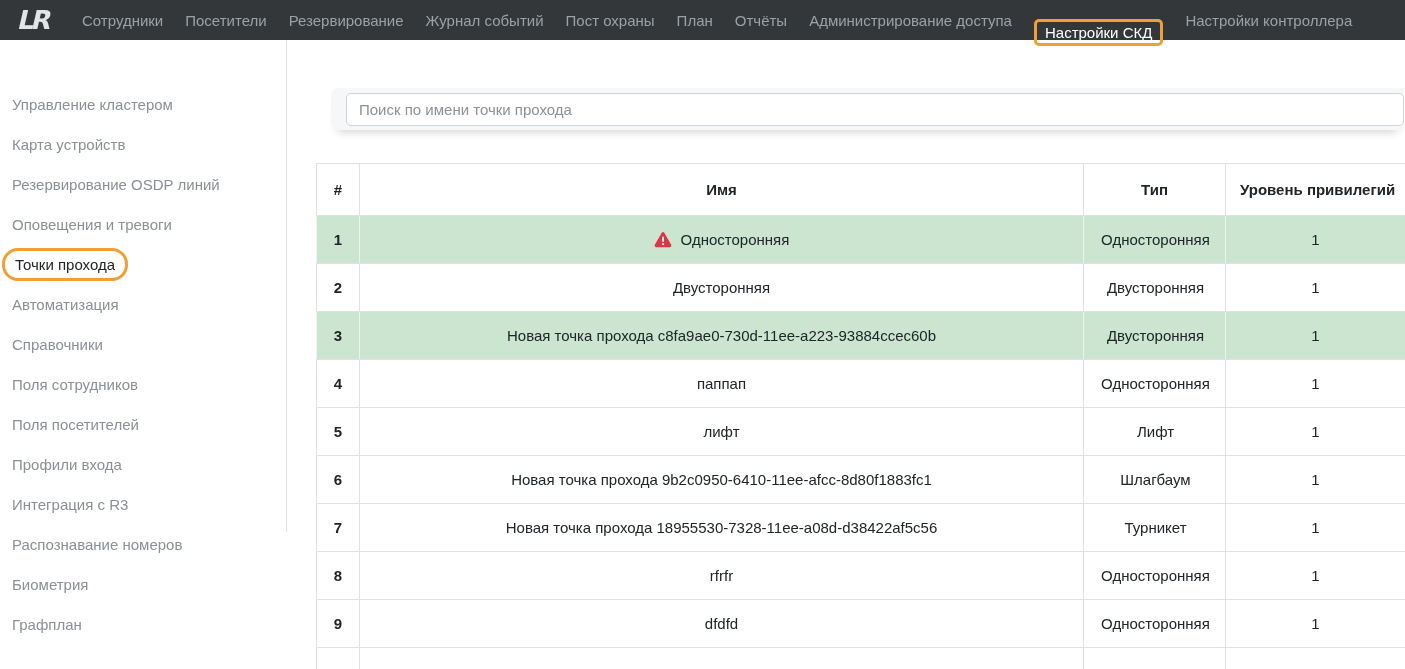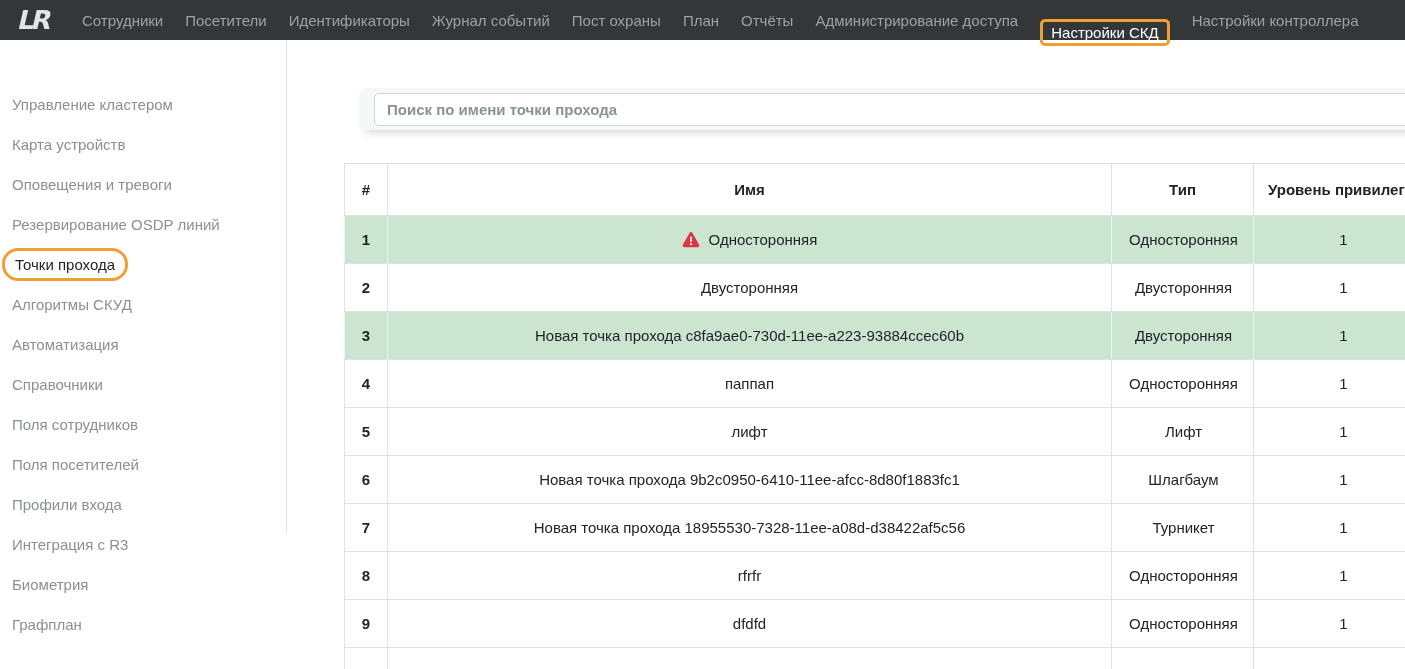--- a/index.html
+++ b/index.html
@@ -25,21 +25,21 @@
   .logo{display:flex;align-items:center;margin-right:-4px;cursor:pointer;}
   .nav-item{
     color:#9aa1a7;cursor:pointer;padding:3px 0;
   }
   .nav-item.active{
     color:#ffffff;border:3px solid var(--accent-orange);border-radius:5px;
     padding:2px 8px;
     margin-top:24px;
   }
   
-  .content{display:flex;height:492px;gap:28px;}
+  .content{display:flex;height:492px;}
   .sidebar{
     width:287px;flex:0 0 287px;border-right:1px solid var(--border-gray);
     padding-top:44px;background:#fff;
   }
   .side-item{
     padding:9px 12px;height:40px;color:#8a9096;cursor:pointer;
     display:flex;align-items:center;
   }
   .side-item .pill{display:inline-block;}
   .side-item.active{color:#212529;}
@@ -51,21 +51,21 @@
   
   .search-panel{
     margin:48px 0 0 44px;height:42px;width:1073px;
     background:#f6f7f8;border-radius:8px 0 0 8px;
     box-shadow:0 9px 10px -7px rgba(0,0,0,.18);
     display:flex;align-items:center;padding-left:15px;
   }
   .search-input{
     flex:1;height:33px;border:1px solid #ced4da;border-radius:5px;
     padding:0 12px;font-size:15px;color:#495057;outline:none;
-    font-family:"Liberation Sans","DejaVu Sans",sans-serif;background:#fff;font-weight:bold;
+    font-family:"Liberation Sans","DejaVu Sans",sans-serif;background:#fff;
   }
   .search-input::placeholder{color:#8a9298;}
   
   table.grid{
     margin:33px 0 0 29px;border-collapse:collapse;table-layout:fixed;
     width:1089px;font-size:15px;
   }
   .grid col.c1{width:43px;}
   .grid col.c2{width:724px;}
   .grid col.c3{width:142px;}
@@ -92,21 +92,21 @@
   <span class="logo">
     <svg width="46" height="30" viewBox="0 0 46 30" aria-hidden="true">
       <g transform="skewX(-13) translate(8,0)">
         <text x="0" y="24" font-family="DejaVu Sans, sans-serif" font-weight="bold" font-size="26" letter-spacing="-3" fill="#e2e5e8">LR</text>
       </g>
     </svg>
   </span>
   <nav id="nav-items" style="display:flex;gap:22px;align-items:center;">
       <span class="nav-item"><span class="lbl">Сотрудники</span></span>
       <span class="nav-item"><span class="lbl">Посетители</span></span>
-      <span class="nav-item"><span class="lbl">Идентификаторы</span></span>
+      <span class="nav-item"><span class="lbl">Резервирование</span></span>
       <span class="nav-item"><span class="lbl">Журнал событий</span></span>
       <span class="nav-item"><span class="lbl">Пост охраны</span></span>
       <span class="nav-item"><span class="lbl">План</span></span>
       <span class="nav-item"><span class="lbl">Отчёты</span></span>
       <span class="nav-item"><span class="lbl">Администрирование доступа</span></span>
       <span class="nav-item active"><span class="lbl">Настройки СКД</span></span>
       <span class="nav-item"><span class="lbl">Настройки контроллера</span></span>
     </nav>
 </header>
 
@@ -118,40 +118,35 @@
         <span class="lbl">Управление кластером</span>
       </span>
     </div>
       <div class="side-item">
       <span class="pill">
         <span class="lbl">Карта устройств</span>
       </span>
     </div>
       <div class="side-item">
       <span class="pill">
+        <span class="lbl">Резервирование OSDP линий</span>
+      </span>
+    </div>
+      <div class="side-item">
+      <span class="pill">
         <span class="lbl">Оповещения и тревоги</span>
       </span>
     </div>
-      <div class="side-item">
-      <span class="pill">
-        <span class="lbl">Резервирование OSDP линий</span>
-      </span>
-    </div>
       <div class="side-item active">
       <span class="pill">
         <span class="lbl">Точки прохода</span>
       </span>
     </div>
       <div class="side-item">
       <span class="pill">
-        <span class="lbl">Алгоритмы СКУД</span>
-      </span>
-    </div>
-      <div class="side-item">
-      <span class="pill">
         <span class="lbl">Автоматизация</span>
       </span>
     </div>
       <div class="side-item">
       <span class="pill">
         <span class="lbl">Справочники</span>
       </span>
     </div>
       <div class="side-item">
       <span class="pill">
@@ -164,20 +159,25 @@
       </span>
     </div>
       <div class="side-item">
       <span class="pill">
         <span class="lbl">Профили входа</span>
       </span>
     </div>
       <div class="side-item">
       <span class="pill">
         <span class="lbl">Интеграция с R3</span>
+      </span>
+    </div>
+      <div class="side-item">
+      <span class="pill">
+        <span class="lbl">Распознавание номеров</span>
       </span>
     </div>
       <div class="side-item">
       <span class="pill">
         <span class="lbl">Биометрия</span>
       </span>
     </div>
       <div class="side-item">
       <span class="pill">
         <span class="lbl">Графплан</span>

